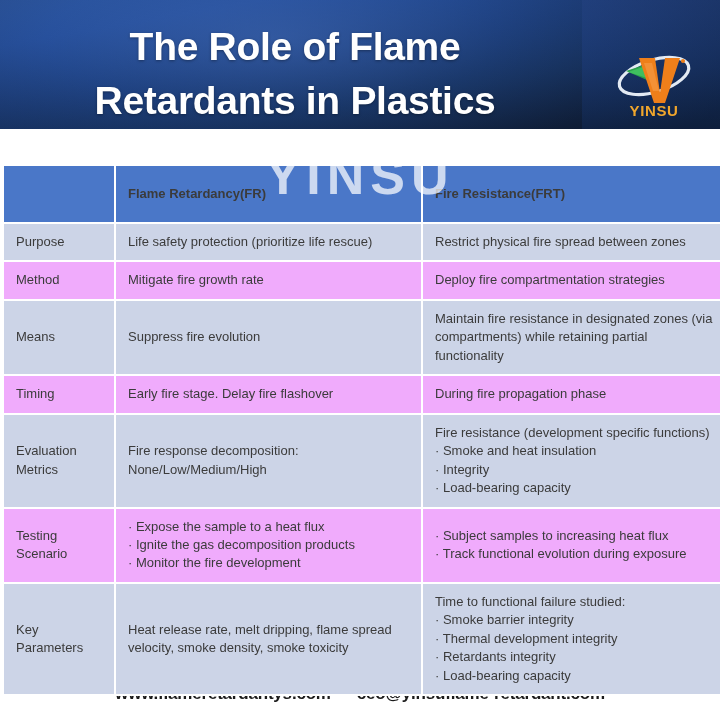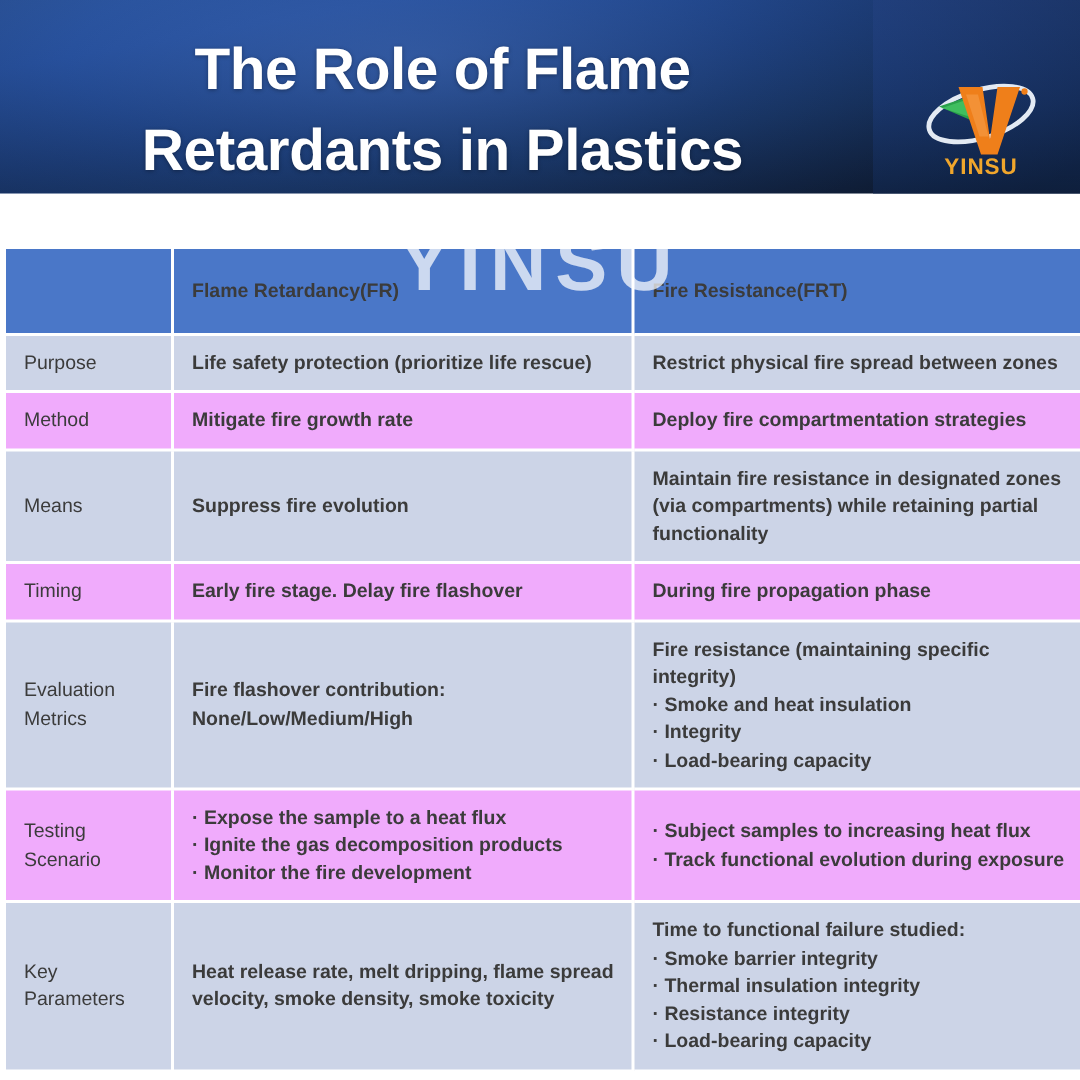--- a/index.html
+++ b/index.html
@@ -110,21 +110,21 @@
   thead th.blank { background: #4a77c8; }
 
   tbody tr.odd td { background: #ccd4e7; }
   tbody tr.even td { background: #f0abfc; }
 
   td.label {
     color: #3d3d3d;
     font-size: 13px;
     margin-top: 36px;
   }
-  td.cell { color: #3f3f3f; font-weight: bold; }
+  td.cell { color: #3f3f3f; }
   .line { display: block; white-space: pre-wrap; }
 
   
   .watermark {
     position: absolute;
     left: 0;
     top: 146px;
     width: 720px;
     text-align: center;
     font-size: 52px;
@@ -226,25 +226,25 @@
             <td class="cell">
               <span class="line">Early fire stage. Delay fire flashover</span>
             </td>
             <td class="cell">
               <span class="line">During fire propagation phase</span>
             </td>
           </tr>
           <tr class="odd">
             <td class="label">Evaluation Metrics</td>
             <td class="cell">
-              <span class="line">Fire flashover contribution:</span>
+              <span class="line">Fire response decomposition:</span>
               <span class="line">None/Low/Medium/High</span>
             </td>
             <td class="cell">
-              <span class="line">Fire resistance (maintaining specific integrity)</span>
+              <span class="line">Fire resistance (development specific functions)</span>
               <span class="line">· Smoke and heat insulation</span>
               <span class="line">· Integrity</span>
               <span class="line">· Load-bearing capacity</span>
             </td>
           </tr>
           <tr class="even">
             <td class="label">Testing Scenario</td>
             <td class="cell">
               <span class="line">· Expose the sample to a heat flux</span>
               <span class="line">· Ignite the gas decomposition products</span>
@@ -256,22 +256,22 @@
             </td>
           </tr>
           <tr class="odd">
             <td class="label">Key Parameters</td>
             <td class="cell">
               <span class="line">Heat release rate, melt dripping, flame spread velocity, smoke density, smoke toxicity</span>
             </td>
             <td class="cell">
               <span class="line">Time to functional failure studied:</span>
               <span class="line">· Smoke barrier integrity</span>
-              <span class="line">· Thermal insulation integrity</span>
-              <span class="line">· Resistance integrity</span>
+              <span class="line">· Thermal development integrity</span>
+              <span class="line">· Retardants integrity</span>
               <span class="line">· Load-bearing capacity</span>
             </td>
           </tr>
         </tbody>
     </table>
   </div>
 
   <div class="watermark">YINSU</div>
 
   <div class="footer">

